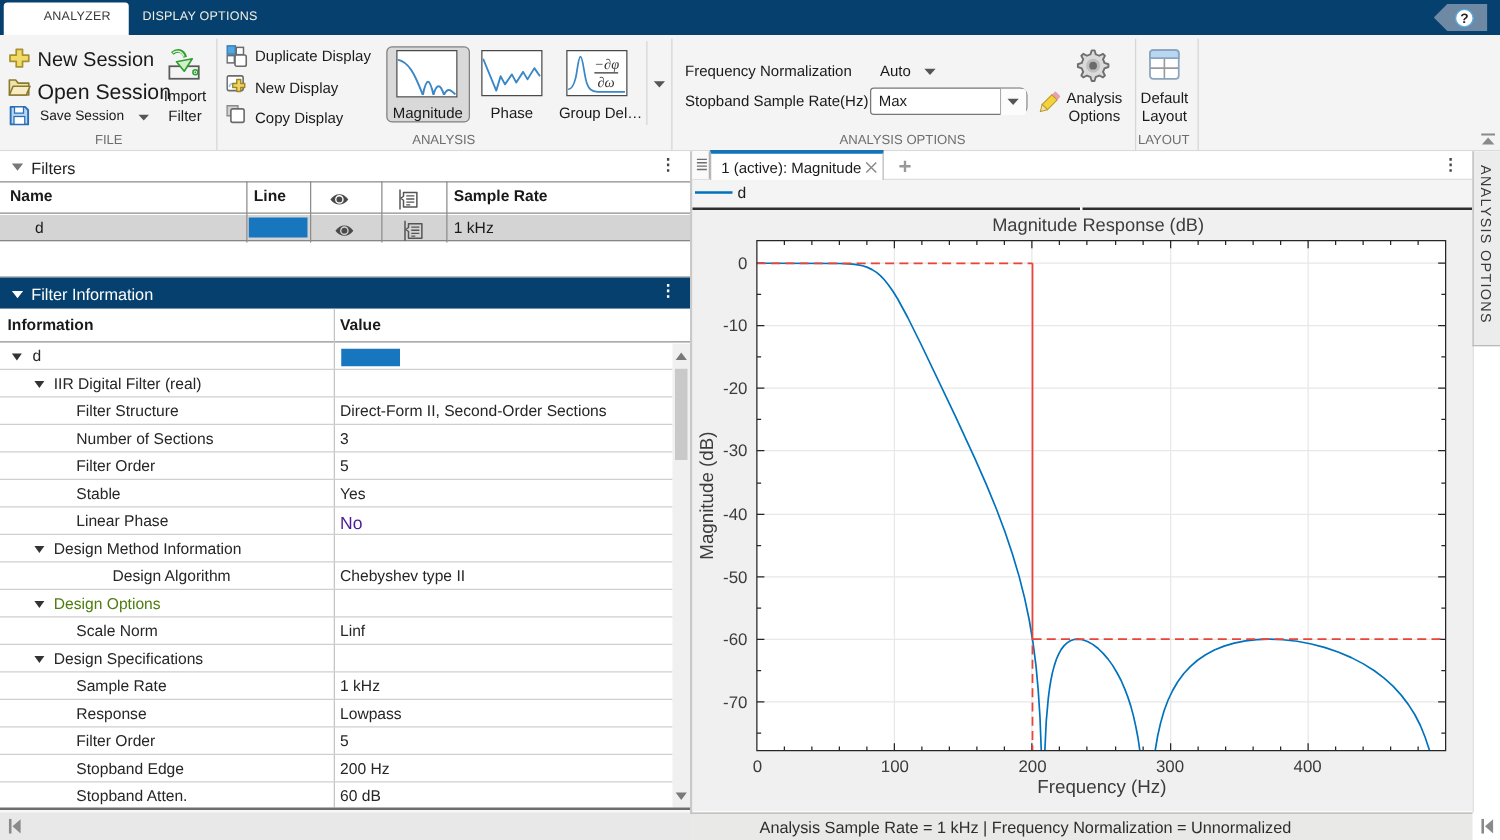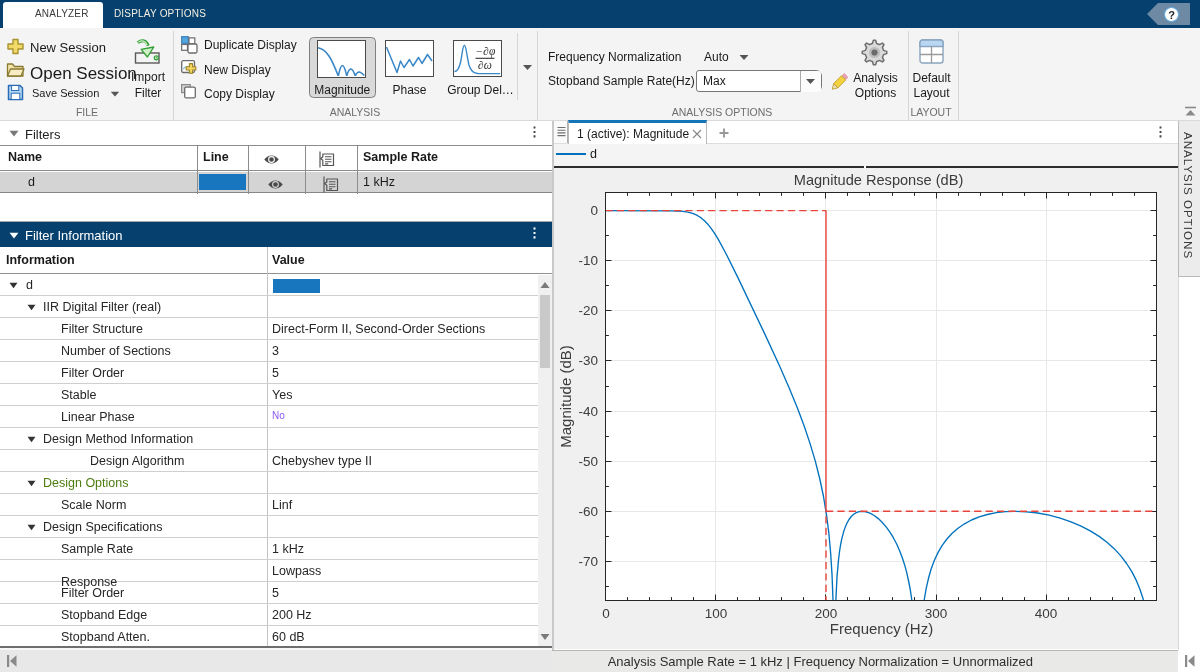--- a/index.html
+++ b/index.html
@@ -32,21 +32,21 @@
 <div class="seclbl" style="left:864px;width:134px;">LAYOUT</div>
 
 <svg class="abs" style="left:1184px;top:106px;" width="13" height="11" viewBox="0 0 13 11">
     <path d="M1 1.5h11" stroke="#8a8a8a" stroke-width="1.6"></path>
     <path d="M6.5 4 L11.5 9.5 H1.5 Z" fill="#8a8a8a"></path>
   </svg>
 
 <svg class="abs" style="left:7px;top:38px;" width="18" height="17" viewBox="0 0 18 17">
     <path d="M6 1.5 h5 v4.5 h5 v5 h-5 v4.5 h-5 v-4.5 h-5 v-5 h5 Z" fill="#f2da68" stroke="#a8922f" stroke-width="1.4" stroke-linejoin="round"></path>
   </svg>
-<div class="lbl" style="left:30px;top:39.5px;font-size:13px;text-align:center;">New Session</div>
+<div class="lbl" style="left:30px;top:39.5px;font-size:16px;text-align:center;">New Session</div>
 <svg class="abs" style="left:6px;top:61px;" width="19" height="17" viewBox="0 0 19 17">
     <path d="M1.5 15 v-12 h5 l2 2.5 h8.5 v9.5 Z" fill="#f2e3ac" stroke="#8a7a30" stroke-width="1.3" stroke-linejoin="round"></path>
     <path d="M1.5 15 l3-7 h13.5 l-3 7 Z" fill="#f7ecc4" stroke="#8a7a30" stroke-width="1.3" stroke-linejoin="round"></path>
   </svg>
 <div class="lbl" style="left:30px;top:63.5px;font-size:17px;">Open Session</div>
 <svg class="abs" style="left:7px;top:84px;" width="17" height="17" viewBox="0 0 17 17">
     <path d="M1.5 1.5 h11.5 l2.5 2.5 v11.5 h-14 Z" fill="#b6d7f2" stroke="#2a6cb5" stroke-width="1.5" stroke-linejoin="round"></path>
     <rect x="4.2" y="9.2" width="8.6" height="6.3" fill="#fff" stroke="#2a6cb5" stroke-width="1"></rect>
     <rect x="4.6" y="1.5" width="7.2" height="5" fill="#fff" stroke="#2a6cb5" stroke-width="1"></rect>
   </svg>
@@ -217,21 +217,21 @@
 <div class="lbl" style="left:61px;top:344px;font-size:12.5px;color:#262626;">Number of Sections</div>
 <div class="lbl" style="left:272px;top:344px;font-size:12.5px;color:#262626;">3</div>
 <div class="abs" style="left:0;top:362px;width:538px;height:22px;border-bottom:1px solid #cfcfcf;"></div>
 <div class="lbl" style="left:61px;top:366px;font-size:12.5px;color:#262626;">Filter Order</div>
 <div class="lbl" style="left:272px;top:366px;font-size:12.5px;color:#262626;">5</div>
 <div class="abs" style="left:0;top:384px;width:538px;height:22px;border-bottom:1px solid #cfcfcf;"></div>
 <div class="lbl" style="left:61px;top:388px;font-size:12.5px;color:#262626;">Stable</div>
 <div class="lbl" style="left:272px;top:388px;font-size:12.5px;color:#262626;">Yes</div>
 <div class="abs" style="left:0;top:406px;width:538px;height:22px;border-bottom:1px solid #cfcfcf;"></div>
 <div class="lbl" style="left:61px;top:410px;font-size:12.5px;color:#262626;">Linear Phase</div>
-<div class="lbl" style="left:272px;top:410px;font-size:10px;color:#8b5cf6;">No</div>
+<div class="lbl" style="left:272px;top:410px;font-size:14px;color:#4c1d95;">No</div>
 <div class="abs" style="left:0;top:428px;width:538px;height:22px;border-bottom:1px solid #cfcfcf;"></div>
 <svg class="abs" style="left:27px;top:436px;" width="9" height="7" viewBox="0 0 9 7">
     <path d="M0.5 0.7 L8.5 0.7 L4.5 6.3 Z" fill="#333"></path>
   </svg>
 <div class="lbl" style="left:43px;top:432px;font-size:12.5px;color:#262626;">Design Method Information</div>
 <div class="abs" style="left:0;top:450px;width:538px;height:22px;border-bottom:1px solid #cfcfcf;"></div>
 <div class="lbl" style="left:61px;top:454px;font-size:12.5px;color:#262626;margin-left:29px;">Design Algorithm</div>
 <div class="lbl" style="left:272px;top:454px;font-size:12.5px;color:#262626;">Chebyshev type II</div>
 <div class="abs" style="left:0;top:472px;width:538px;height:22px;border-bottom:1px solid #cfcfcf;"></div>
 <svg class="abs" style="left:27px;top:480px;" width="9" height="7" viewBox="0 0 9 7">
@@ -243,21 +243,21 @@
 <div class="lbl" style="left:272px;top:498px;font-size:12.5px;color:#262626;">Linf</div>
 <div class="abs" style="left:0;top:516px;width:538px;height:22px;border-bottom:1px solid #cfcfcf;"></div>
 <svg class="abs" style="left:27px;top:524px;" width="9" height="7" viewBox="0 0 9 7">
     <path d="M0.5 0.7 L8.5 0.7 L4.5 6.3 Z" fill="#333"></path>
   </svg>
 <div class="lbl" style="left:43px;top:520px;font-size:12.5px;color:#262626;">Design Specifications</div>
 <div class="abs" style="left:0;top:538px;width:538px;height:22px;border-bottom:1px solid #cfcfcf;"></div>
 <div class="lbl" style="left:61px;top:542px;font-size:12.5px;color:#262626;">Sample Rate</div>
 <div class="lbl" style="left:272px;top:542px;font-size:12.5px;color:#262626;">1 kHz</div>
 <div class="abs" style="left:0;top:560px;width:538px;height:22px;border-bottom:1px solid #cfcfcf;"></div>
-<div class="lbl" style="left:61px;top:564px;font-size:12.5px;color:#262626;margin-top:11px;">Response</div>
+<div class="lbl" style="left:61px;top:564px;font-size:12.5px;color:#262626;">Response</div>
 <div class="lbl" style="left:272px;top:564px;font-size:12.5px;color:#262626;">Lowpass</div>
 <div class="abs" style="left:0;top:582px;width:538px;height:22px;border-bottom:1px solid #cfcfcf;"></div>
 <div class="lbl" style="left:61px;top:586px;font-size:12.5px;color:#262626;">Filter Order</div>
 <div class="lbl" style="left:272px;top:586px;font-size:12.5px;color:#262626;">5</div>
 <div class="abs" style="left:0;top:604px;width:538px;height:22px;border-bottom:1px solid #cfcfcf;"></div>
 <div class="lbl" style="left:61px;top:608px;font-size:12.5px;color:#262626;">Stopband Edge</div>
 <div class="lbl" style="left:272px;top:608px;font-size:12.5px;color:#262626;">200 Hz</div>
 <div class="abs" style="left:0;top:626px;width:538px;height:22px;border-bottom:1px solid #cfcfcf;"></div>
 <div class="lbl" style="left:61px;top:630px;font-size:12.5px;color:#262626;">Stopband Atten.</div>
 <div class="lbl" style="left:272px;top:630px;font-size:12.5px;color:#262626;">60 dB</div>

